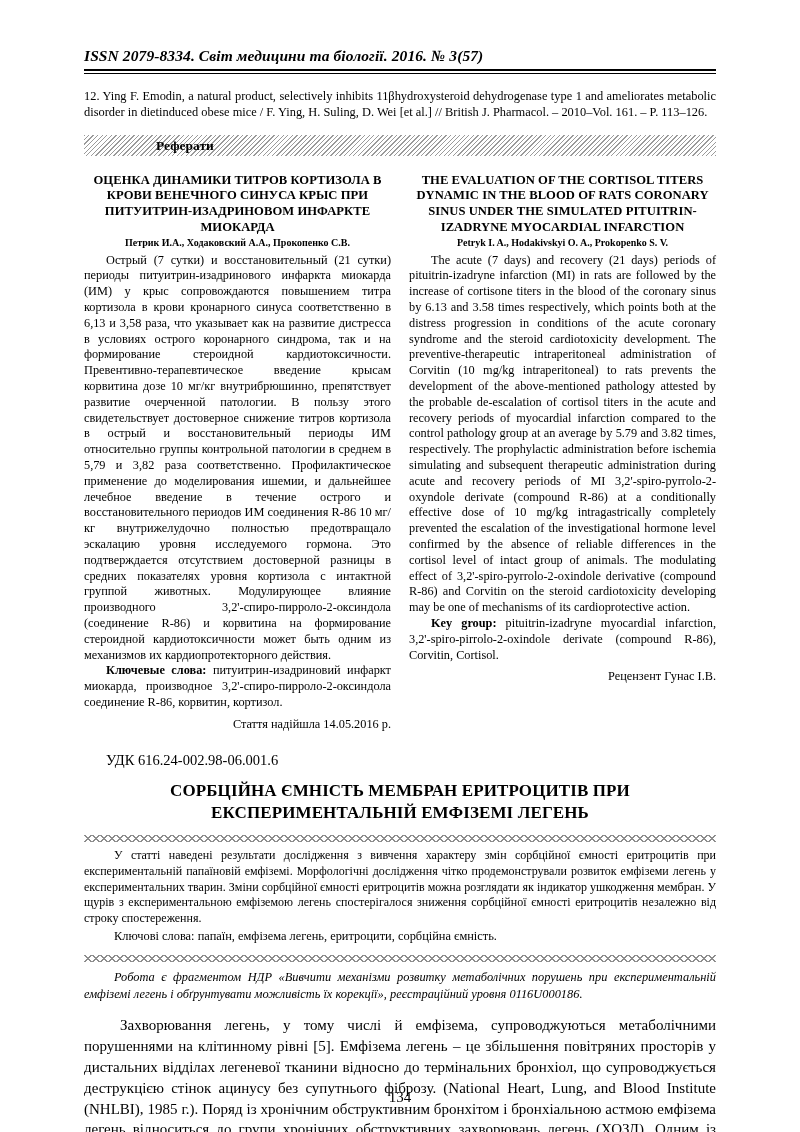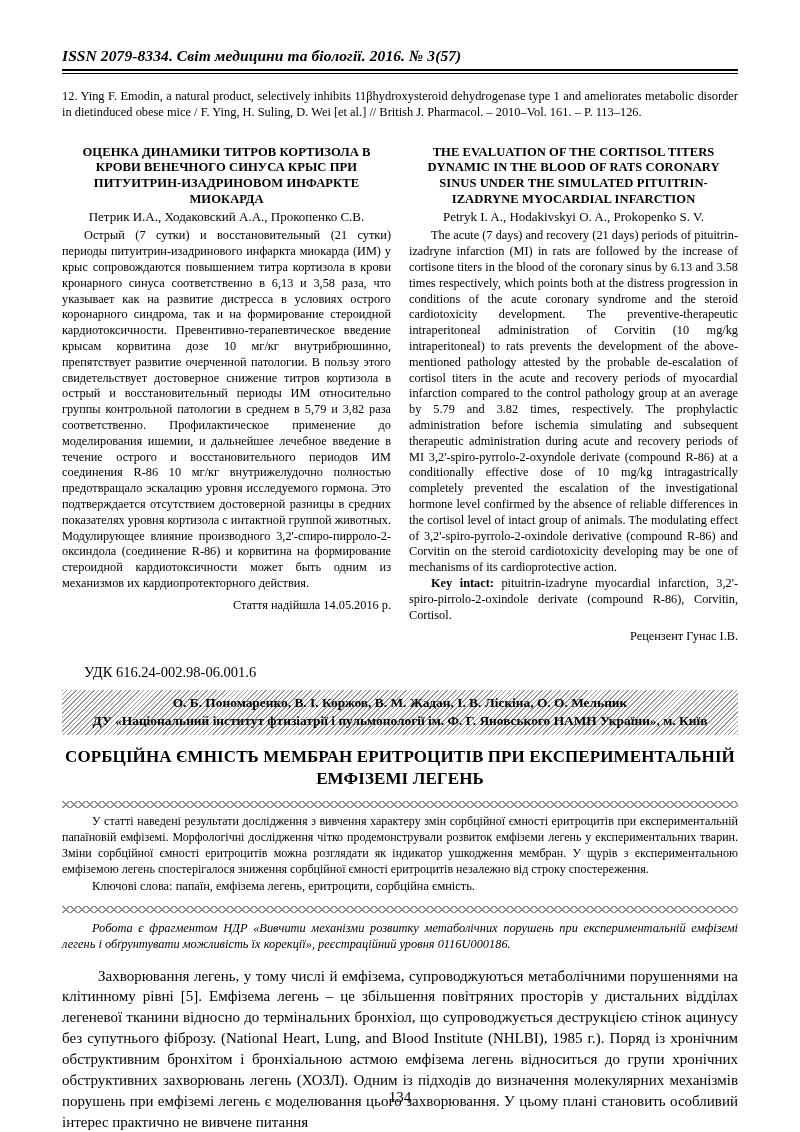--- a/index.html
+++ b/index.html
@@ -12,21 +12,21 @@
     color: #000000;
   }
   .page {
     position: relative;
     width: 800px;
     height: 1132px;
     margin: 0 auto;
     background: #ffffff;
     overflow: hidden;
     box-sizing: border-box;
-    padding: 0 62px;
+    padding: 0 84px;
   }
 
   
   .running-head {
     padding-top: 46px;
     font-style: italic;
     font-weight: bold;
     font-size: 15.5px;
     letter-spacing: 0.1px;
     line-height: 1.25;
@@ -67,36 +67,36 @@
     box-sizing: border-box;
   }
   .bar-referaty span {
     background: transparent;
   }
 
   
   .cols {
     display: flex;
     gap: 18px;
-    margin-top: 24px;
+    margin-top: 17px;
   }
   .col {
     width: 50%;
     box-sizing: border-box;
   }
   .abs-title {
     font-weight: bold;
     font-size: 12.6px;
     line-height: 1.24;
     text-align: center;
     letter-spacing: 0.05px;
   }
   .abs-authors {
-    font-weight: normal;
-    font-size: 13px;
+    font-weight: bold;
+    font-size: 10px;
     text-align: center;
     margin-top: 2px;
     line-height: 1.25;
   }
   .abs-body {
     font-size: 12.3px;
     line-height: 1.285;
     text-align: justify;
     text-indent: 22px;
     margin-top: 3px;
@@ -202,46 +202,46 @@
 </head>
 <body>
 
 <div class="page">
 
   <div class="running-head">ISSN 2079-8334. Світ медицини та біології. 2016. № 3(57)</div>
   <div class="rule-double"></div>
 
   <div class="ref-block">12. Ying F. Emodin, a natural product, selectively inhibits 11βhydroxysteroid dehydrogenase type 1 and ameliorates metabolic disorder in dietinduced obese mice / F. Ying, H. Suling, D. Wei [et al.] // British J. Pharmacol. – 2010–Vol. 161. – P. 113–126.</div>
 
+  <div class="hatch bar-referaty">
+    <span>Реферати</span>
+  </div>
 
   <div class="cols">
 
     <div class="col">
       <div class="abs-title">ОЦЕНКА ДИНАМИКИ ТИТРОВ КОРТИЗОЛА В КРОВИ ВЕНЕЧНОГО СИНУСА КРЫС ПРИ ПИТУИТРИН-ИЗАДРИНОВОМ ИНФАРКТЕ МИОКАРДА</div>
       <div class="abs-authors">Петрик И.А., Ходаковский А.А., Прокопенко С.В.</div>
       <div class="abs-body">Острый (7 сутки) и восстановительный (21 сутки) периоды питуитрин-изадринового инфаркта миокарда (ИМ) у крыс сопровождаются повышением титра кортизола в крови кронарного синуса соответственно в 6,13 и 3,58 раза, что указывает как на развитие дистресса в условиях острого коронарного синдрома, так и на формирование стероидной кардиотоксичности. Превентивно-терапевтическое введение крысам корвитина дозе 10 мг/кг внутрибрюшинно, препятствует развитие очерченной патологии. В пользу этого свидетельствует достоверное снижение титров кортизола в острый и восстановительный периоды ИМ относительно группы контрольной патологии в среднем в 5,79 и 3,82 раза соответственно. Профилактическое применение до моделирования ишемии, и дальнейшее лечебное введение в течение острого и восстановительного периодов ИМ соединения R-86 10 мг/кг внутрижелудочно полностью предотвращало эскалацию уровня исследуемого гормона. Это подтверждается отсутствием достоверной разницы в средних показателях уровня кортизола с интактной группой животных. Модулирующее влияние производного 3,2'-спиро-пирроло-2-оксиндола (соединение R-86) и корвитина на формирование стероидной кардиотоксичности может быть одним из механизмов их кардиопротекторного действия.</div>
+      <div class="abs-keywords"><b>Ключевые слова:</b><span> питуитрин-изадриновий инфаркт миокарда, производное 3,2'-спиро-пирроло-2-оксиндола соединение R-86, корвитин, кортизол.</span></div>
       <div class="abs-foot">Стаття надійшла 14.05.2016 р.</div>
     </div>
 
     <div class="col">
       <div class="abs-title">THE EVALUATION OF THE CORTISOL TITERS DYNAMIC IN THE BLOOD OF RATS CORONARY SINUS UNDER THE SIMULATED PITUITRIN-IZADRYNE MYOCARDIAL INFARCTION</div>
       <div class="abs-authors">Petryk I. A., Hodakivskyi O. A., Prokopenko S. V.</div>
       <div class="abs-body">The acute (7 days) and recovery (21 days) periods of pituitrin-izadryne infarction (MI) in rats are followed by the increase of cortisone titers in the blood of the coronary sinus by 6.13 and 3.58 times respectively, which points both at the distress progression in conditions of the acute coronary syndrome and the steroid cardiotoxicity development. The preventive-therapeutic intraperitoneal administration of Corvitin (10 mg/kg intraperitoneal) to rats prevents the development of the above-mentioned pathology attested by the probable de-escalation of cortisol titers in the acute and recovery periods of myocardial infarction compared to the control pathology group at an average by 5.79 and 3.82 times, respectively. The prophylactic administration before ischemia simulating and subsequent therapeutic administration during acute and recovery periods of MI 3,2'-spiro-pyrrolo-2-oxyndole derivate (compound R-86) at a conditionally effective dose of 10 mg/kg intragastrically completely prevented the escalation of the investigational hormone level confirmed by the absence of reliable differences in the cortisol level of intact group of animals. The modulating effect of 3,2'-spiro-pyrrolo-2-oxindole derivative (compound R-86) and Corvitin on the steroid cardiotoxicity developing may be one of mechanisms of its cardioprotective action.</div>
-      <div class="abs-keywords"><b>Key intact:</b><span> pituitrin-izadryne myocardial infarction, 3,2'-spiro-pirrolo-2-oxindole derivate (compound R-86), Corvitin, Cortisol.</span></div>
+      <div class="abs-keywords"><b>Key group:</b><span> pituitrin-izadryne myocardial infarction, 3,2'-spiro-pirrolo-2-oxindole derivate (compound R-86), Corvitin, Cortisol.</span></div>
       <div class="abs-foot">Рецензент Гунас І.В.</div>
     </div>
 
   </div>
 
   <div class="udk">УДК 616.24-002.98-06.001.6</div>
 
-  <div class="hatch bar-authors">
-    <div>О. Б. Пономаренко, В. І. Коржов, В. М. Жадан, І. В. Ліскіна, О. О. Мельник</div>
-    <div>ДУ «Національний інститут фтизіатрії і пульмонології ім. Ф. Г. Яновського НАМН України», м. Київ</div>
-  </div>
 
   <div class="art-title">СОРБЦІЙНА ЄМНІСТЬ МЕМБРАН ЕРИТРОЦИТІВ ПРИ ЕКСПЕРИМЕНТАЛЬНІЙ ЕМФІЗЕМІ ЛЕГЕНЬ</div>
 
   <div class="zigzag"></div>
 
   <div class="uk-abs">У статті наведені результати дослідження з вивчення характеру змін сорбційної ємності еритроцитів при експериментальній папаїновій емфіземі. Морфологічні дослідження чітко продемонстрували розвиток емфіземи легень у експериментальних тварин. Зміни сорбційної ємності еритроцитів можна розглядати як індикатор ушкодження мембран. У щурів з експериментальною емфіземою легень спостерігалося зниження сорбційної ємності еритроцитів незалежно від строку спостереження.</div>
   <div class="uk-keywords"><b>Ключові слова:</b><span> папаїн, емфізема легень, еритроцити, сорбційна ємність.</span></div>
 
   <div class="zigzag"></div>
 

